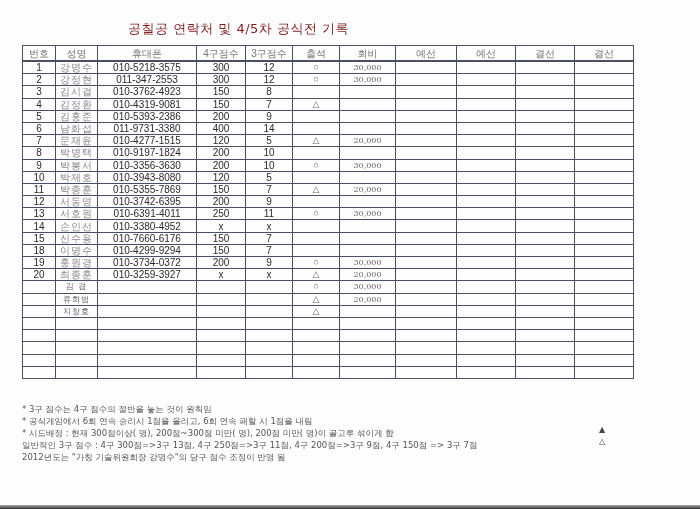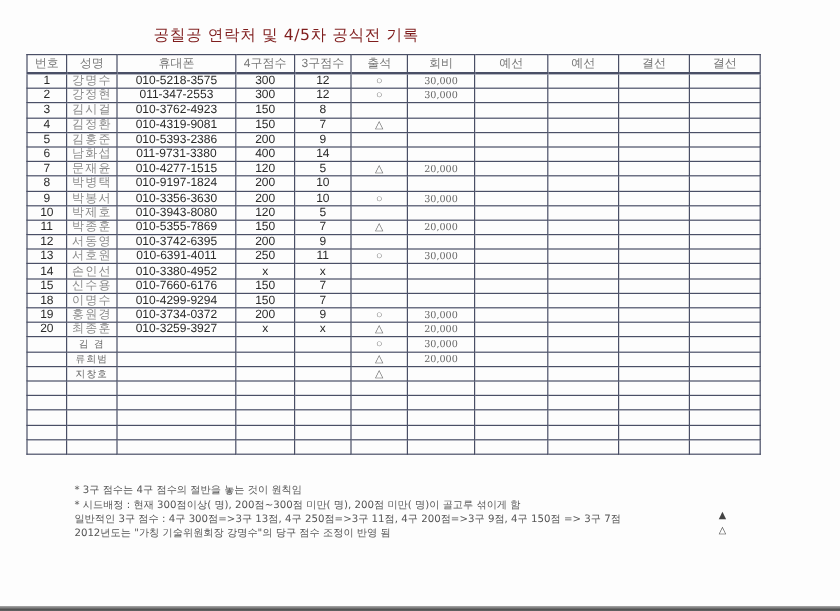--- a/index.html
+++ b/index.html
@@ -35,21 +35,21 @@
   table.roster th {
     font-weight: normal; color: #777; font-size: 10px;
     height: 14px;
     border-bottom: 2px solid #4a4f66;
   }
   table.roster td.name { color: #8a8a8a; letter-spacing: 1px; font-family: Liberation Serif, serif; }
   table.roster td.hand { font-family: "DejaVu Serif", serif; color: #666; font-size: 8px; }
   table.roster td.mark { color: #666; font-size: 9px; }
   .notes {
     position: absolute; left: 22px; top: 403px;
-    font-size: 8.5px; line-height: 12px; color: #555; margin-left: 40px;
+    font-size: 8.5px; line-height: 12px; color: #555;
   }
   .notes div { white-space: nowrap; }
   .legend {
     position: absolute; left: 599px; top: 424px;
     font-size: 8px; line-height: 12px; color: #444;
   }
   .scan-edge {
     position: absolute; left: 0; bottom: 0; width: 700px; height: 4px;
     background: linear-gradient(#aaa, #333);
   }
@@ -425,20 +425,21 @@
         <td></td>
         <td></td>
         <td></td>
         <td></td>
       </tr>
     </tbody>
 </table>
 
 <div class="notes" id="notes">
     <div>* 3구 점수는 4구 점수의 절반을 놓는 것이 원칙임</div>
+    <div>* 공식게임에서 6회 연속 승리시 1점을 올리고, 6회 연속 패할 시 1점을 내림</div>
     <div>* 시드배정 : 현재 300점이상( 명), 200점~300점 미만( 명), 200점 미만( 명)이 골고루 섞이게 함</div>
     <div>일반적인 3구 점수 : 4구 300점=&gt;3구 13점, 4구 250점=&gt;3구 11점, 4구 200점=&gt;3구 9점, 4구 150점 =&gt; 3구 7점</div>
     <div>2012년도는 "가칭 기술위원회장 강명수"의 당구 점수 조정이 반영 됨</div>
   </div>
 
 <div class="legend">
   <div>▲</div>
   <div>△</div>
 </div>
 

